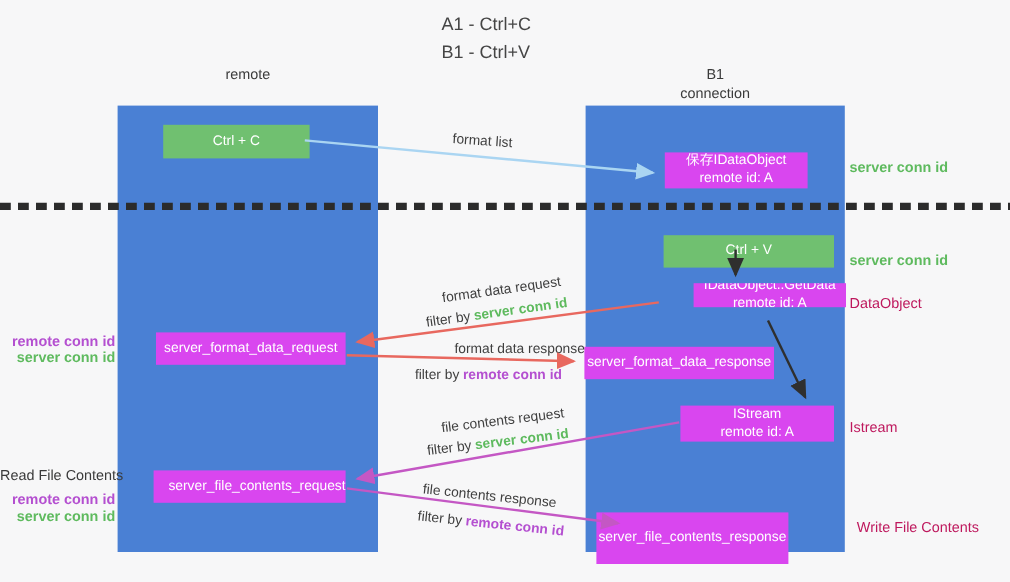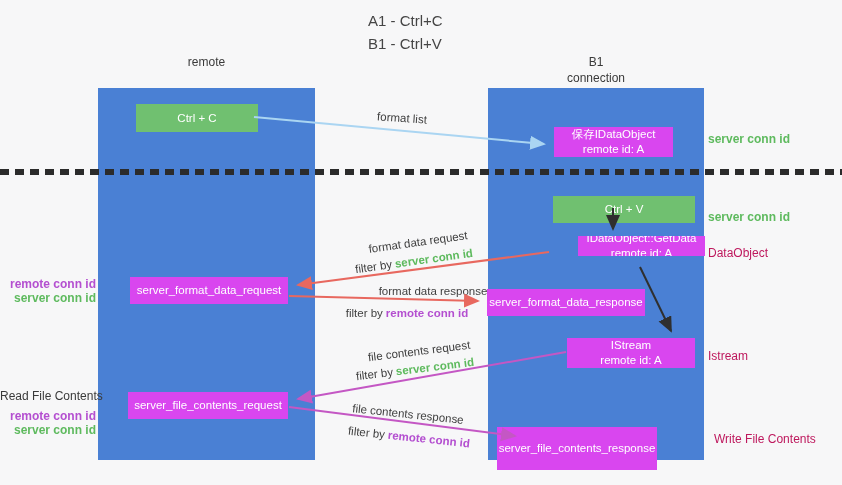--- a/index.html
+++ b/index.html
@@ -58,21 +58,21 @@
   <div class="node orange" style="left:130px;top:277px;width:158px;height:27px;">
     <span>server_format_data_request</span>
   </div>
   <div class="node orange" style="left:487px;top:289px;width:158px;height:27px;">
     <span>server_format_data_response</span>
   </div>
   <div class="node orange" style="left:567px;top:338px;width:128px;height:30px;">
     <span>IStream</span>
     <span>remote id: A</span>
   </div>
-  <div class="node orange" style="left:128px;top:392px;width:160px;height:27px;">
+  <div class="node orange" style="left:128px;top:392px;width:160px;height:27px;align-items:flex-end;">
     <span>server_file_contents_request</span>
   </div>
   <div class="node orange" style="left:497px;top:427px;width:160px;height:43px;">
     <span>server_file_contents_response</span>
   </div>
 
   <div class="sideL" style="top:277px;">
     <div class="purple-t">remote conn id</div>
     <div class="green-t">server conn id</div>
   </div>

